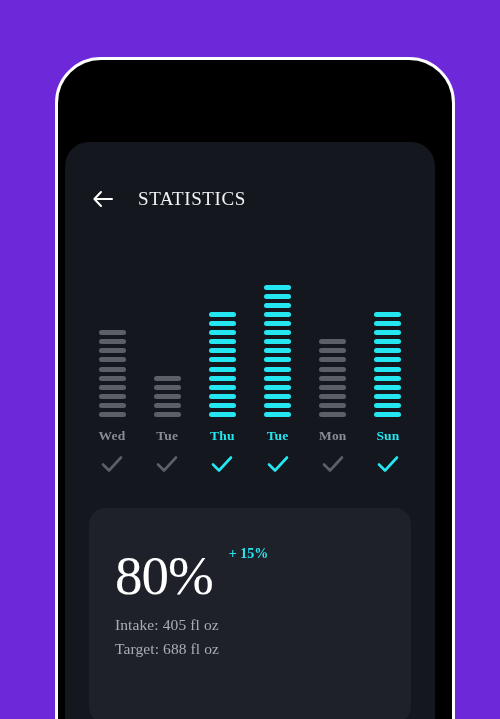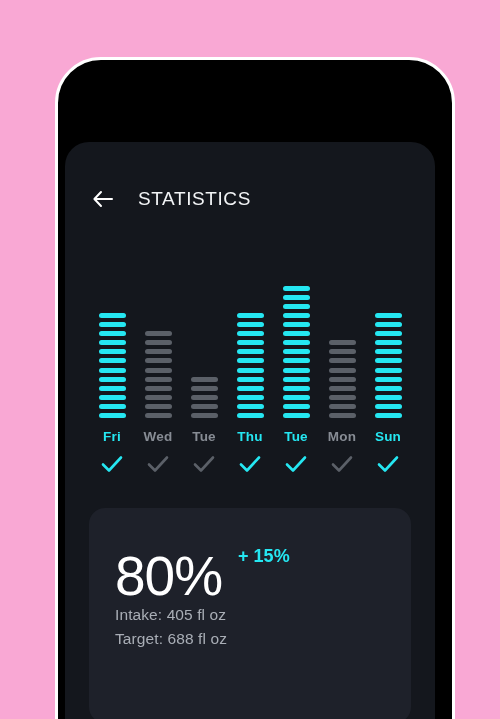--- a/index.html
+++ b/index.html
@@ -2,21 +2,21 @@
 <html><head>
 <meta charset="utf-8">
 <style>
   * { margin:0; padding:0; box-sizing:border-box; }
   html, body {
     width:500px; height:719px;
     background:#000;
     overflow:hidden;
     font-family:"Liberation Sans", sans-serif;
   }
-  #root { position:relative; width:500px; height:719px; background:#f9a8d4; }
+  #root { position:relative; width:500px; height:719px; background:#6d28d9;font-family:Liberation Serif, serif; }
 
   
   .phone-frame {
     position:absolute;
     left:55px; top:57px;
     width:400px; height:720px;
     border:3px solid #ffffff;
     border-radius:46px;
     background:#000000;
   }
@@ -151,32 +151,32 @@
   }
   .pct-value {
     color:#ffffff;
     font-size:55px;
     line-height:60px;
     font-weight:400;
     letter-spacing:-1px;
   }
   .pct-delta {
     color:#25e7f2;
-    font-size:18px;
+    font-size:14px;
     font-weight:bold;
     margin-left:16px;
     margin-bottom:33px;
   }
   .stat-line {
     color:#a9aeb6;
     font-size:15.5px;
     margin-top:6px;
     letter-spacing:0.1px;
   }
-  .stat-line.first { margin-top:0; }
+  .stat-line.first { margin-top:10px; }
 </style>
 </head>
 <body>
 
 <div id="root">
 
   <div class="phone-frame"></div>
 
   <div class="phone-inner">
     <div class="camera-dot"></div>
@@ -192,42 +192,20 @@
           <path d="M21 11 H4" stroke="#ffffff" stroke-width="2" stroke-linecap="round"></path>
           <path d="M10 4 L3.4 11 L10 18" stroke="#ffffff" stroke-width="2" stroke-linecap="round" stroke-linejoin="round"></path>
         </svg>
       </div>
       <div class="page-title">STATISTICS</div>
     </div>
 
     <div class="chart">
         <div class="day-col">
           <div class="bar-stack">
-            <div class="seg on"></div>
-            <div class="seg on"></div>
-            <div class="seg on"></div>
-            <div class="seg on"></div>
-            <div class="seg on"></div>
-            <div class="seg on"></div>
-            <div class="seg on"></div>
-            <div class="seg on"></div>
-            <div class="seg on"></div>
-            <div class="seg on"></div>
-            <div class="seg on"></div>
-            <div class="seg on"></div>
-          </div>
-          <div class="day-label on">Fri</div>
-          <div class="check">
-            <svg width="24" height="20" viewBox="0 0 24 20" fill="none">
-              <path d="M3 10.5 L9 16.5 L21 3.5" stroke="#25e7f2" stroke-width="2.6" stroke-linecap="round" stroke-linejoin="round"></path>
-            </svg>
-          </div>
-        </div>
-        <div class="day-col">
-          <div class="bar-stack">
             <div class="seg off"></div>
             <div class="seg off"></div>
             <div class="seg off"></div>
             <div class="seg off"></div>
             <div class="seg off"></div>
             <div class="seg off"></div>
             <div class="seg off"></div>
             <div class="seg off"></div>
             <div class="seg off"></div>
             <div class="seg off"></div>

